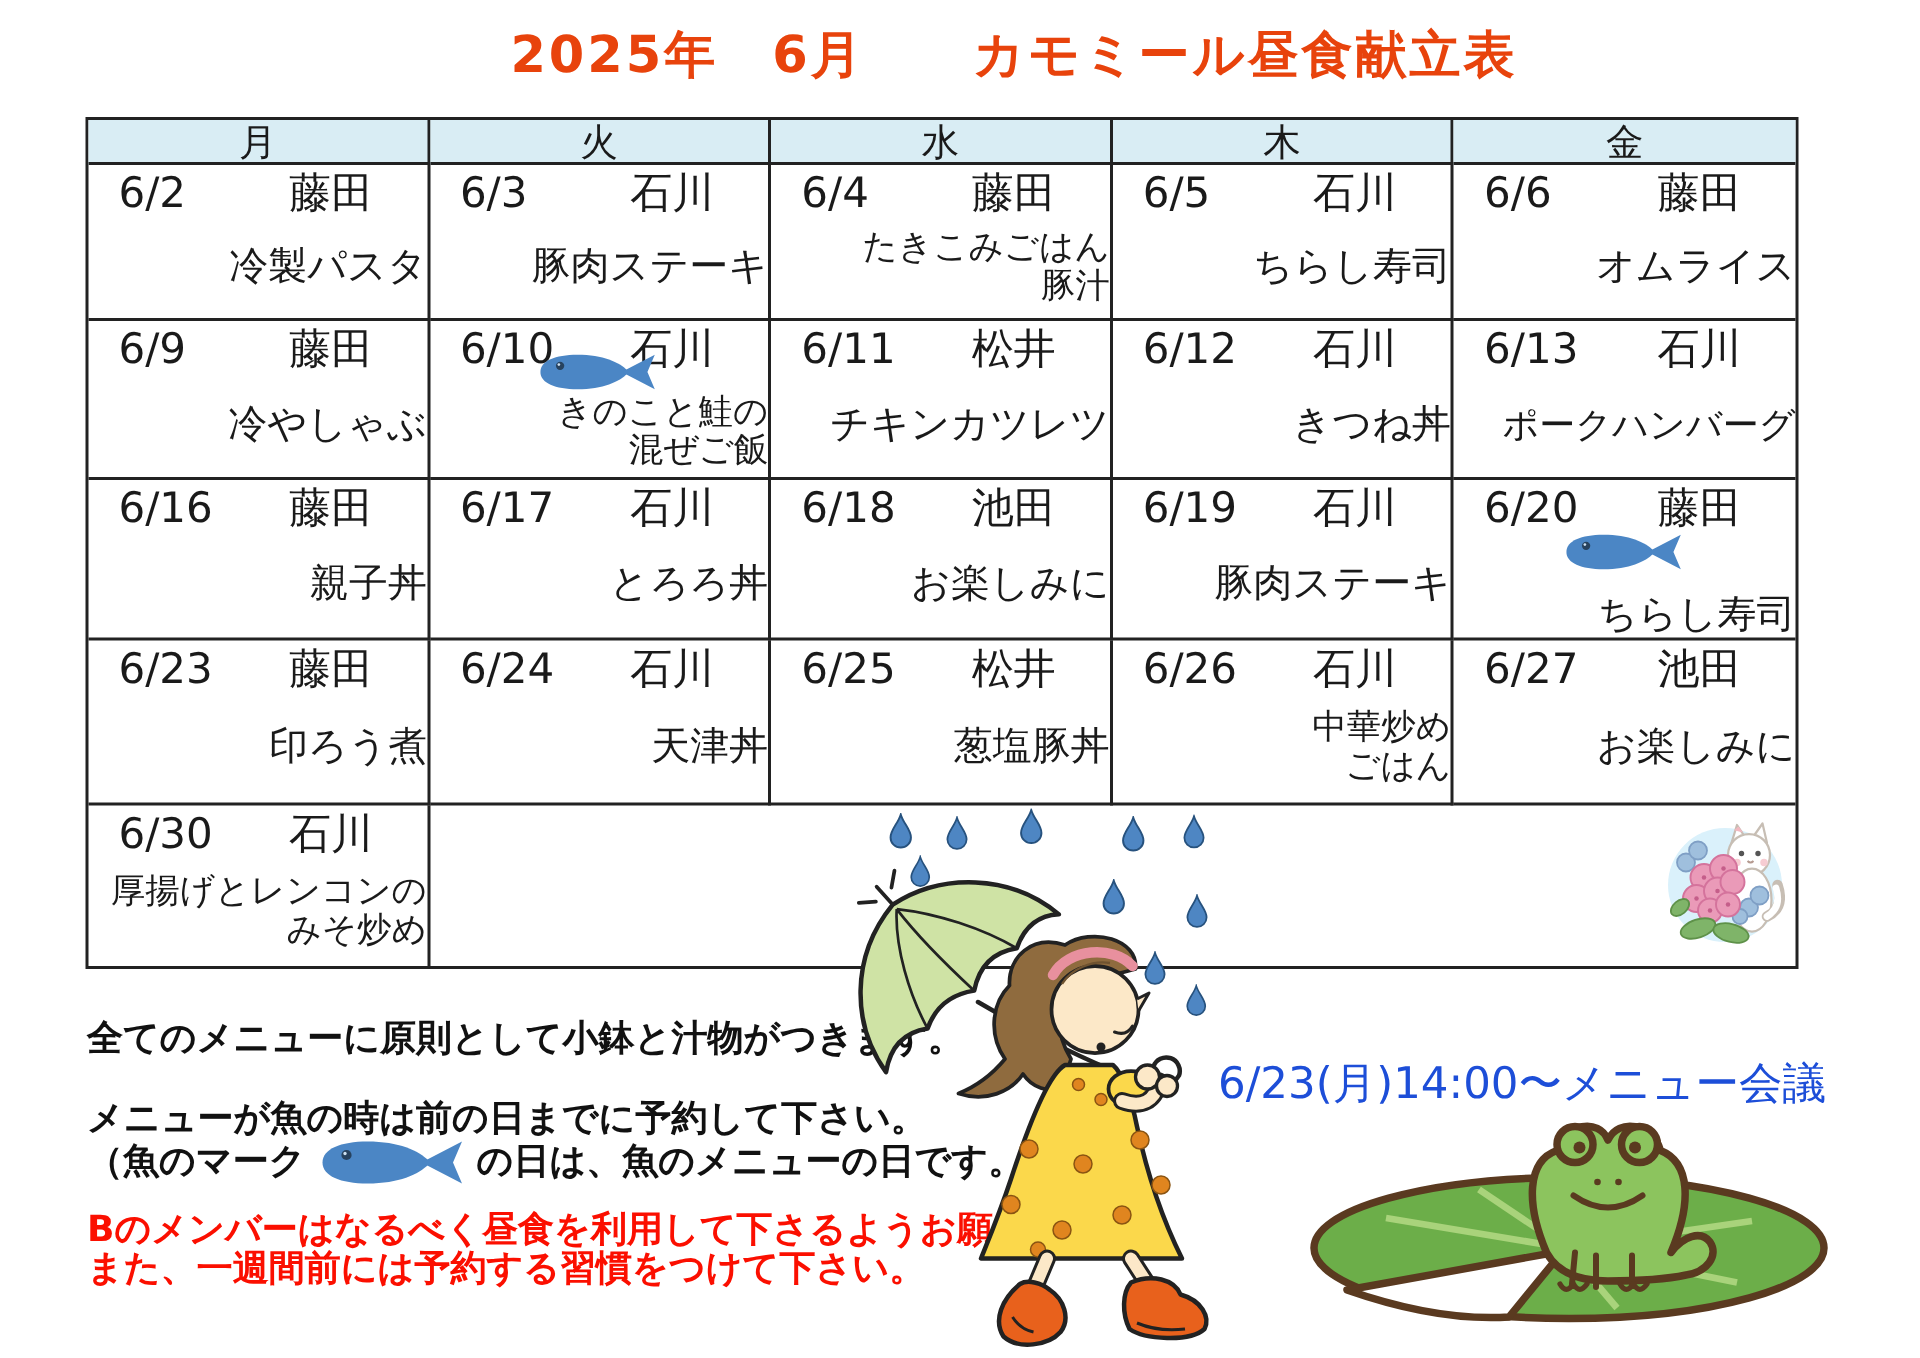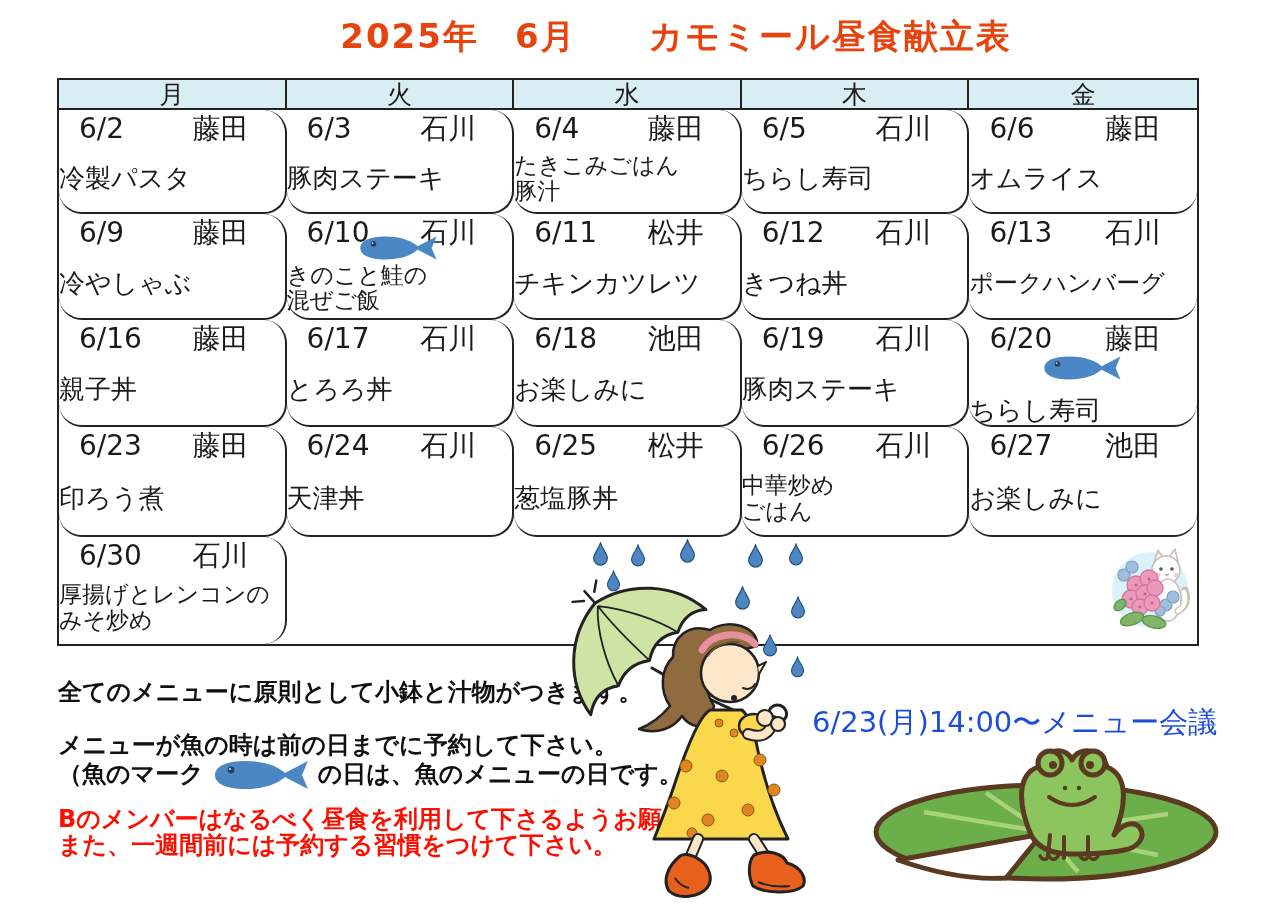--- a/index.html
+++ b/index.html
@@ -9,28 +9,28 @@
   
   .title{top:14px;left:0;width:100%;text-align:center;font-size:34px;font-weight:bold;
          color:#e8430c;letter-spacing:2px;z-index:1;padding-left:36px;}
   
   .cal{left:57px;top:78px;width:1138px;border:2px solid #222;background:#fff;
        display:grid;grid-template-columns:repeat(5,1fr);
        grid-template-rows:30px 104px 106px 107px 110px 107px;z-index:1;}
   .hcell{background:#d9edf4;border-right:2px solid #222;border-bottom:2px solid #222;
          display:flex;align-items:center;justify-content:center;font-size:25px;}
   .cell{border-right:2px solid #222;border-bottom:2px solid #222;position:relative;
-        display:flex;flex-direction:column;border-radius:23px;}
+        display:flex;flex-direction:column;}
   .cl{border-right:none!important;}
   .bl{border-bottom:none!important;}
   .merged{grid-column:2/6;position:relative;}
   .dateline{display:flex;justify-content:space-between;padding:3px 36px 0 20px;
             font-size:28px;line-height:32px;}
   .menu{flex:1;display:flex;flex-direction:column;justify-content:center;
-        align-items:flex-start;font-size:26px;line-height:1.12;text-align:center;}
+        align-items:flex-end;font-size:26px;line-height:1.12;text-align:center;}
   .menu span{display:block;}
   .menu.sm{font-size:23px;}
   .cell-fish{position:absolute;left:50%;margin-left:-42px;width:82px;height:28px;}
   .fishpos-a{top:20px;}
   .fishpos-b{top:34px;}
   
   .note{font-size:24px;font-weight:bold;color:#111;white-space:nowrap;z-index:4;}
   .n1{left:58px;top:676px;}
   .n2{left:58px;top:729px;}
   .n3{left:58px;top:758px;display:flex;align-items:flex-start;}

